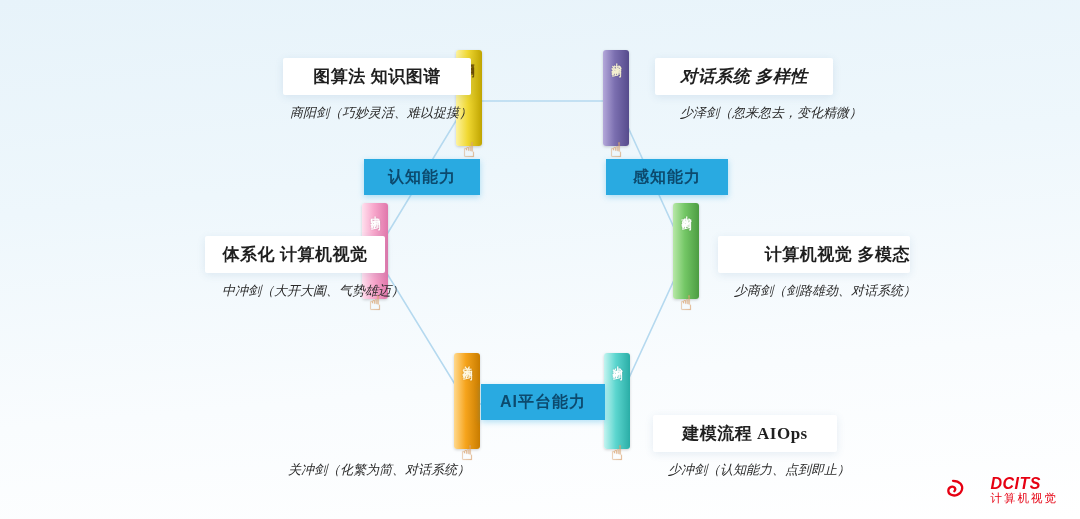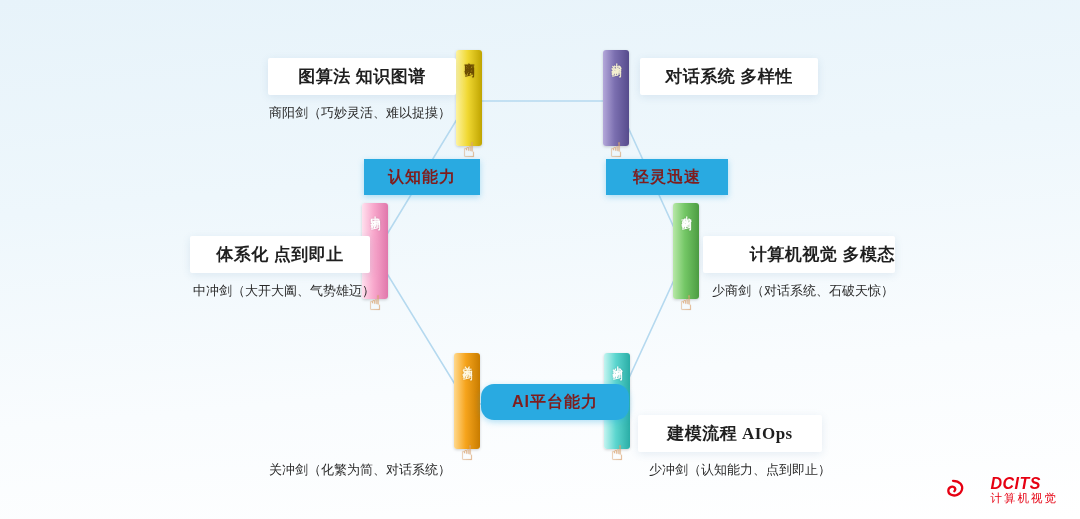--- a/index.html
+++ b/index.html
@@ -19,33 +19,35 @@
   
   .card {
     position:absolute;
     background:#ffffff;
     box-shadow: 0 2px 8px rgba(60,110,160,0.12);
     border-radius:2px;
     height:37px; line-height:37px;
     text-align:center;
     font-size:17px; font-weight:700; color:#1f1f1f;
     letter-spacing:0.5px;
+    margin-left:15px;
   }
   
   .sub {
     position:absolute;
     font-size:13px; color:#2a2a2a;
-    text-align:center;
+    text-align:right;
     white-space:nowrap;
+    font-style:italic;
   }
   
   .cap {
     position:absolute;
     background:#29aae1;
-    color:#7f1d1d;
+    color:#0c4a6e;
     height:36px; line-height:36px;
     text-align:center;
     font-size:16px; font-weight:700;
     letter-spacing:1px;
     box-shadow: 0 2px 6px rgba(41,170,225,0.35);
   }
 
   
   .sword { position:absolute; width:28px; height:104px; }
   .blade {
@@ -142,33 +144,34 @@
   </div>
 
   <div class="sword sword-shaochong" style="left:603px; top:353px;">
     <div class="blade">
       <span class="sword-name">少冲剑</span>
     </div>
     <span class="hand">☝</span>
   </div>
 
   <div class="cap" style="left:364px; top:159px; width:116px;">认知能力</div>
-  <div class="cap" style="left:606px; top:159px; width:122px;">轻灵迅速</div>
-  <div class="cap" style="left:481px; top:384px; width:148px;border-radius:13px;">AI平台能力</div>
+  <div class="cap" style="left:606px; top:159px; width:122px;">感知能力</div>
+  <div class="cap" style="left:481px; top:384px; width:124px;">AI平台能力</div>
 
   <div class="card" style="left:268px; top:58px; width:188px;">图算法 知识图谱</div>
   <div class="sub" style="left:248px; top:104px; width:224px;">商阳剑（巧妙灵活、难以捉摸）</div>
 
-  <div class="card" style="left:640px; top:58px; width:178px;">对话系统 多样性</div>
+  <div class="card" style="left:640px; top:58px; width:178px;font-style:italic;">对话系统 多样性</div>
+  <div class="sub" style="left:634px; top:104px; width:228px;">少泽剑（忽来忽去，变化精微）</div>
 
-  <div class="card" style="left:190px; top:236px; width:180px;">体系化 点到即止</div>
+  <div class="card" style="left:190px; top:236px; width:180px;">体系化 计算机视觉</div>
   <div class="sub" style="left:164px; top:282px; width:240px;">中冲剑（大开大阖、气势雄迈）</div>
 
   <div class="card" style="left:703px; top:236px; width:192px;text-align:right;">计算机视觉 多模态</div>
-  <div class="sub" style="left:690px; top:282px; width:226px;">少商剑（对话系统、石破天惊）</div>
+  <div class="sub" style="left:690px; top:282px; width:226px;">少商剑（剑路雄劲、对话系统）</div>
 
   <div class="sub" style="left:250px; top:461px; width:220px;">关冲剑（化繁为简、对话系统）</div>
 
   <div class="card" style="left:638px; top:415px; width:184px;font-family:Liberation Serif, serif;">建模流程 AIOps</div>
   <div class="sub" style="left:630px; top:461px; width:220px;">少冲剑（认知能力、点到即止）</div>
 
   <div class="logo">
     <svg width="26" height="26" viewBox="0 0 24 24">
       <path d="M12 3.5 C18.5 3.5 21.5 8 20.2 12 C18.8 16.3 13.5 18.3 9.8 16.2 C6.8 14.5 7 10.2 10.2 9.1 C13.2 8.1 15.3 11 13.2 13.2" stroke="#e60012" fill="none" stroke-width="2.1" stroke-linecap="round"></path>
     </svg>

